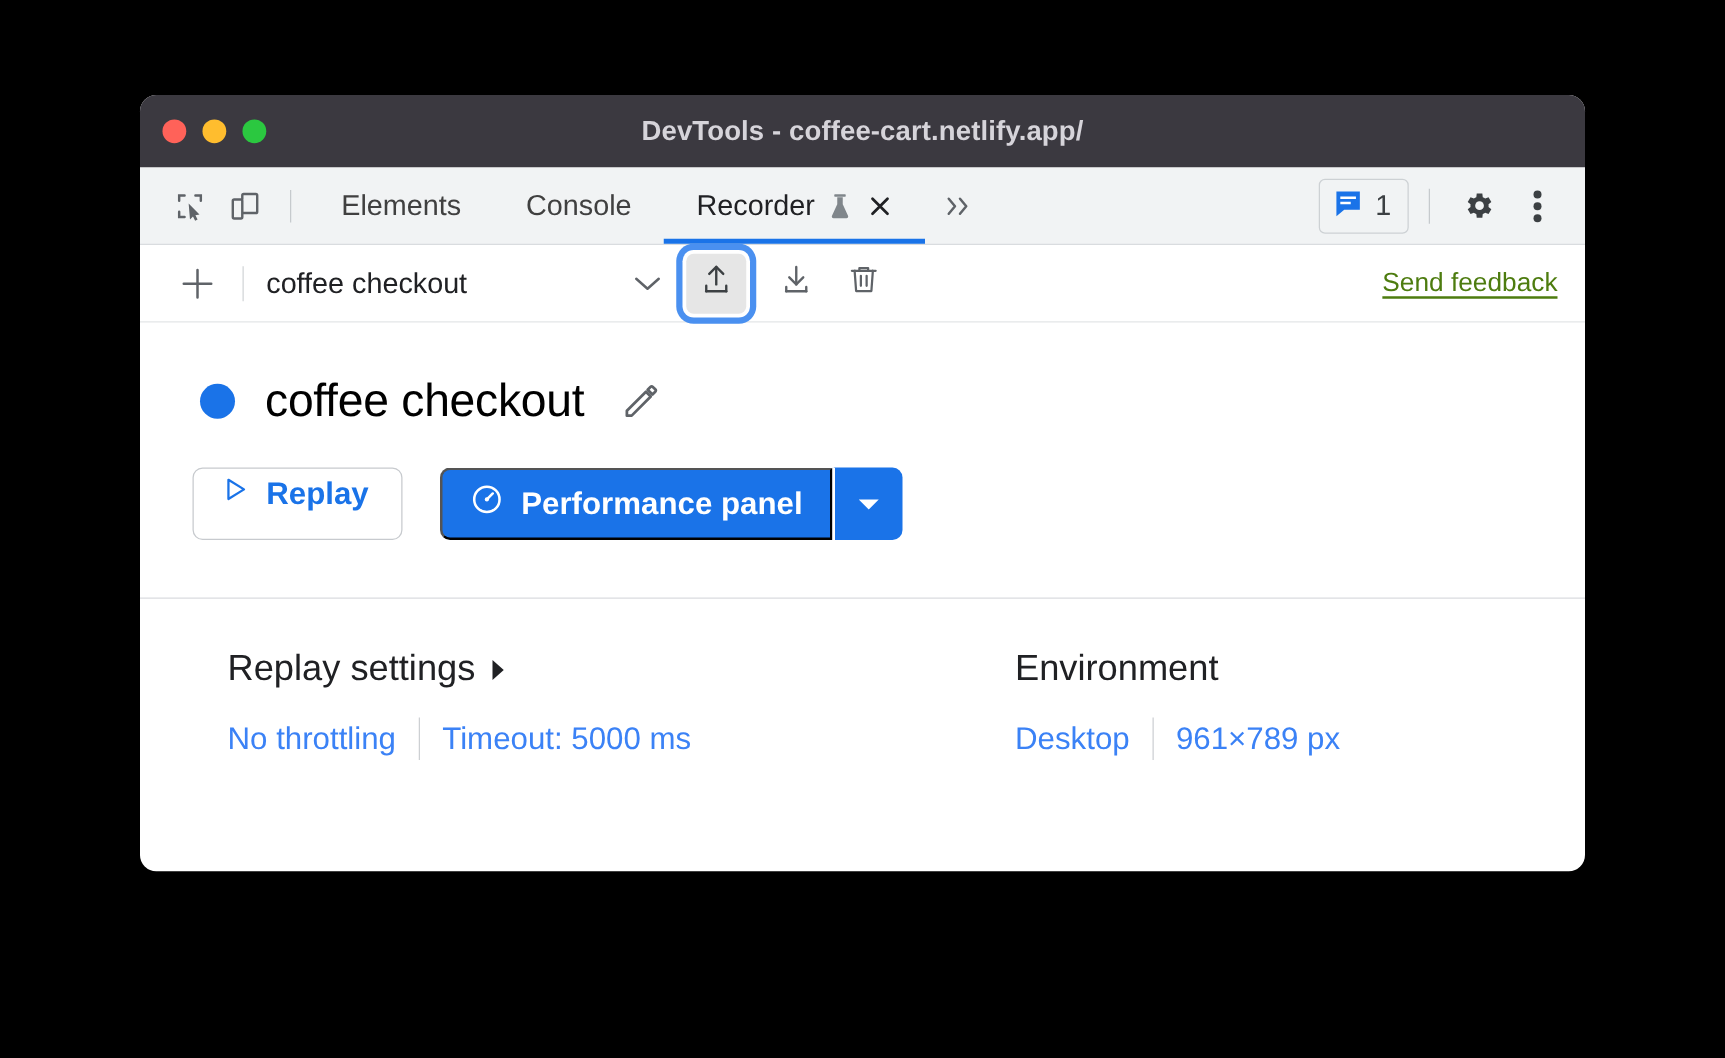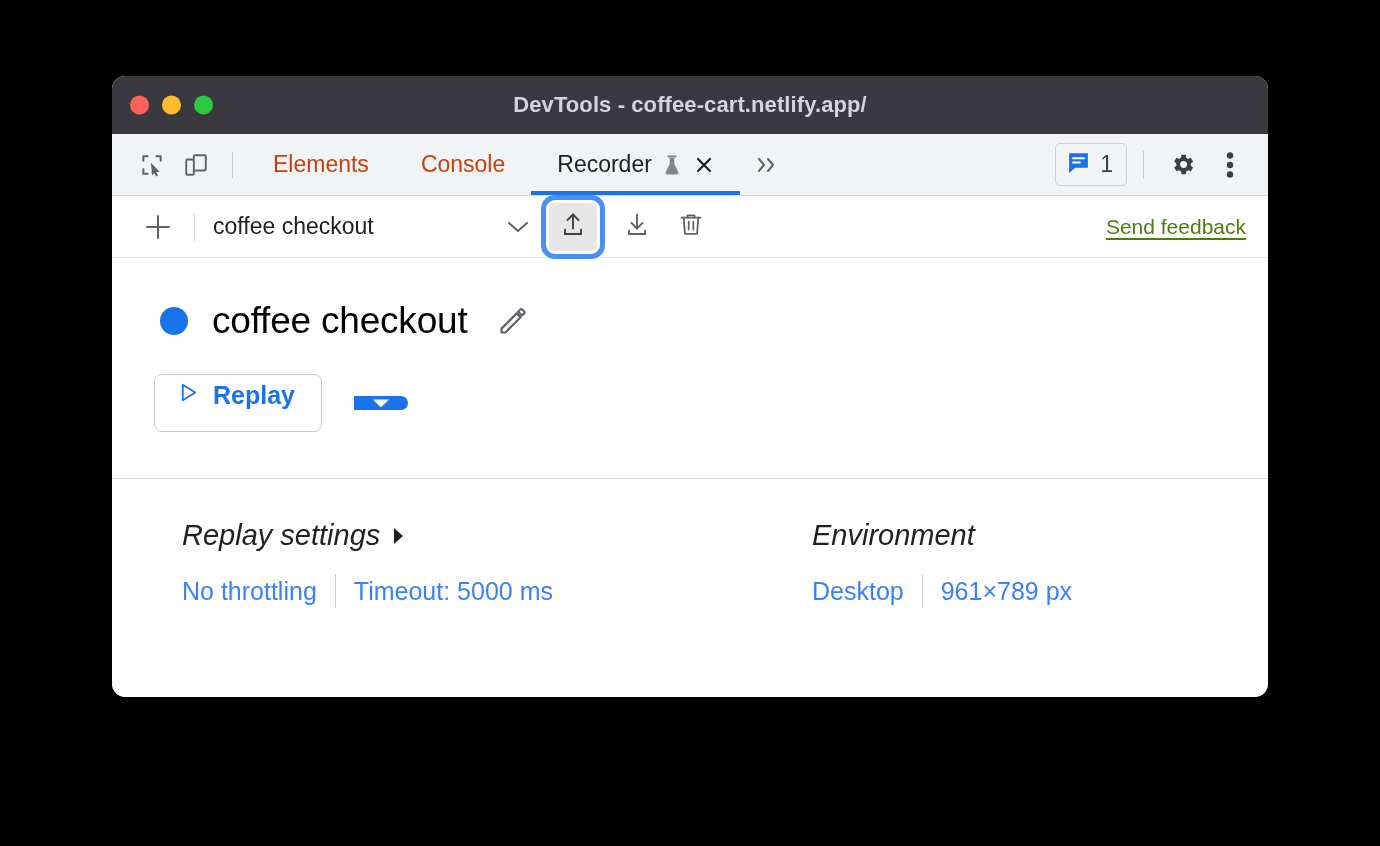--- a/index.html
+++ b/index.html
@@ -65,21 +65,21 @@
   .tb-divider {
     width: 1px; height: 26px; background: #c6cacd; margin: 0 14px;
   }
   .tabs { display: flex; align-items: center; height: 100%; }
   .tab {
     position: relative;
     height: 100%;
     display: flex; align-items: center; gap: 10px;
     padding: 0 26px;
     font-size: 23px;
-    color: #c2410c;
+    color: #404040;
     white-space: nowrap;
   }
   .tab.active { color: #202124; }
   .tab.active::after {
     content: "";
     position: absolute; left: 0; right: 0; bottom: 0;
     height: 4px; background: #1a73e8;
   }
   .tab .flask { display: inline-flex; align-items: center; color: #80868b; }
   .tab .tabclose { display: inline-flex; align-items: center; color: #202124; margin-left: 2px; }
@@ -185,21 +185,21 @@
 
   .section-divider { height: 1px; background: #dadce0; margin-top: 46px; }
 
   
   .settings { display: flex; padding: 40px 0 0 0; }
   .settings-col { }
   .col-replay { width: 700px; padding-left: 70px; }
   .col-env { padding-left: 0px; }
   .col-head {
     display: flex; align-items: center; gap: 12px;
-    font-size: 29px; color: #202124; font-style: italic;
+    font-size: 29px; color: #202124;
   }
   .col-caret { color: #202124; display: flex; align-items: center; }
   .col-values {
     margin-top: 22px;
     display: flex; align-items: center;
     font-size: 25px; color: #3b82f6;
   }
   .col-values .val { padding: 0 0 0 0; }
   .valsep { width: 1px; height: 34px; background: #cdd0d3; margin: 0 18px; }
 </style>
@@ -354,20 +354,30 @@
         <button class="replay-btn">
           <span>
             <svg width="23" height="23" viewBox="0 0 24 24" fill="none" stroke="currentColor" stroke-width="1.9" stroke-linejoin="round">
               <path d="M6 4l13 8-13 8z"></path>
             </svg>
           </span>
           <span>Replay</span>
         </button>
 
         <div class="perf-group">
+          <button class="perf-btn">
+            <span>
+              <svg width="27" height="27" viewBox="0 0 24 24" fill="none" stroke="currentColor" stroke-width="1.8">
+                <circle cx="12" cy="12" r="9"></circle>
+                <path d="M12 12l4.2-4.2" stroke-linecap="round"></path>
+                <circle cx="12" cy="12" r="1.5" fill="currentColor" stroke="none"></circle>
+              </svg>
+            </span>
+            <span>Performance panel</span>
+          </button>
           <div class="perf-caret">
             <svg width="20" height="14" viewBox="0 0 20 14" fill="currentColor">
               <path d="M2 3.5h16L10 11.5z"></path>
             </svg>
           </div>
         </div>
       </div>
 
       <div class="section-divider"></div>
 

